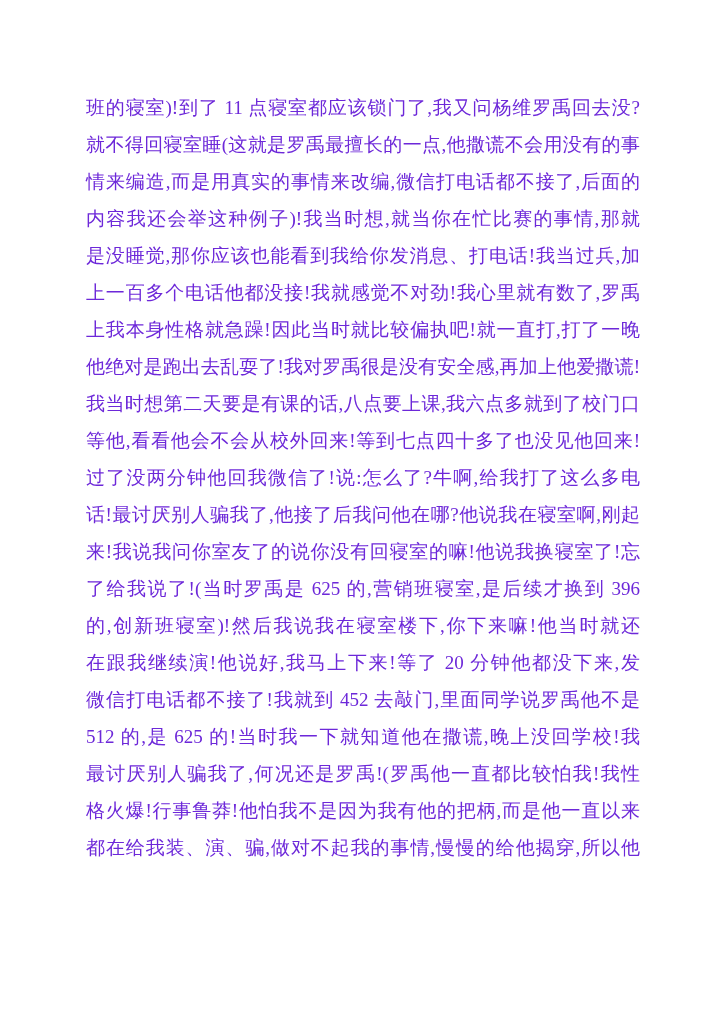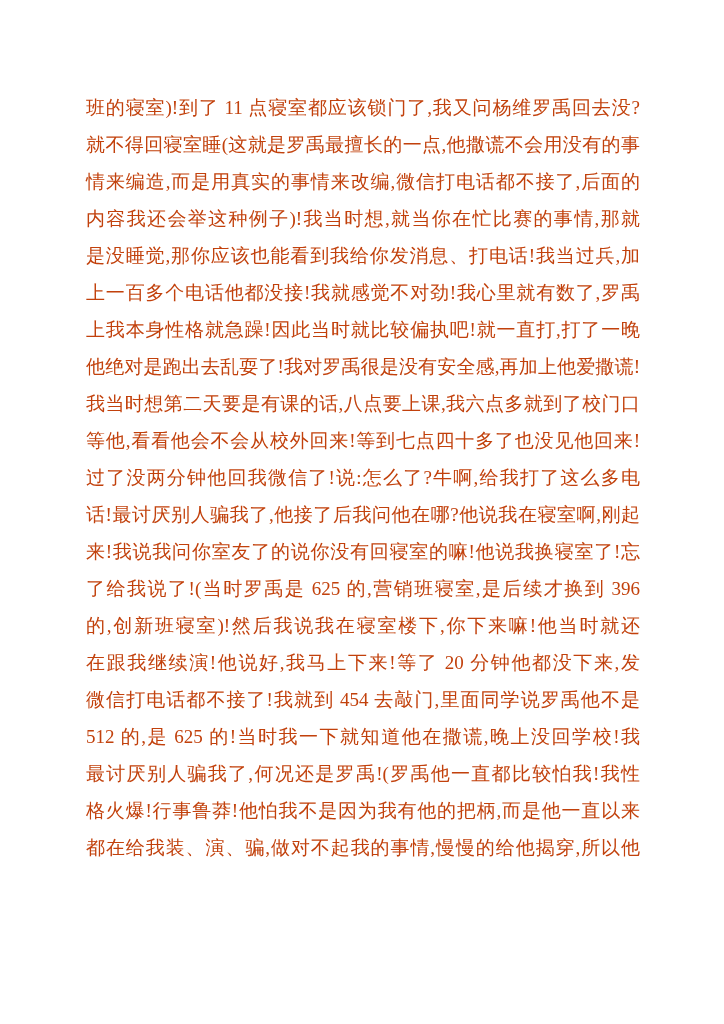--- a/index.html
+++ b/index.html
@@ -19,21 +19,21 @@
     background: #ffffff;
     padding: 89px 84px 0 86px;
   }
   .text-block {
     width: 100%;
   }
   .line {
     font-family: "Liberation Serif", "DejaVu Serif", serif;
     font-size: 19px;
     line-height: 37px;
-    color: #c2410c;
+    color: #6d28d9;
     text-align: justify;
     text-align-last: justify;
     -moz-text-align-last: justify;
     text-justify: inter-ideograph;
     white-space: nowrap;
   }
 </style>
 </head>
 <body>
 
@@ -48,19 +48,19 @@
       <div class="line">上我本身性格就急躁!因此当时就比较偏执吧!就一直打,打了一晚</div>
       <div class="line">他绝对是跑出去乱耍了!我对罗禹很是没有安全感,再加上他爱撒谎!</div>
       <div class="line">我当时想第二天要是有课的话,八点要上课,我六点多就到了校门口</div>
       <div class="line">等他,看看他会不会从校外回来!等到七点四十多了也没见他回来!</div>
       <div class="line">过了没两分钟他回我微信了!说:怎么了?牛啊,给我打了这么多电</div>
       <div class="line">话!最讨厌别人骗我了,他接了后我问他在哪?他说我在寝室啊,刚起</div>
       <div class="line">来!我说我问你室友了的说你没有回寝室的嘛!他说我换寝室了!忘</div>
       <div class="line">了给我说了!(当时罗禹是 625 的,营销班寝室,是后续才换到 396</div>
       <div class="line">的,创新班寝室)!然后我说我在寝室楼下,你下来嘛!他当时就还</div>
       <div class="line">在跟我继续演!他说好,我马上下来!等了 20 分钟他都没下来,发</div>
-      <div class="line">微信打电话都不接了!我就到 454 去敲门,里面同学说罗禹他不是</div>
+      <div class="line">微信打电话都不接了!我就到 452 去敲门,里面同学说罗禹他不是</div>
       <div class="line">512 的,是 625 的!当时我一下就知道他在撒谎,晚上没回学校!我</div>
       <div class="line">最讨厌别人骗我了,何况还是罗禹!(罗禹他一直都比较怕我!我性</div>
       <div class="line">格火爆!行事鲁莽!他怕我不是因为我有他的把柄,而是他一直以来</div>
       <div class="line">都在给我装、演、骗,做对不起我的事情,慢慢的给他揭穿,所以他</div>
     </div>
 </div>
 
 </body></html>

